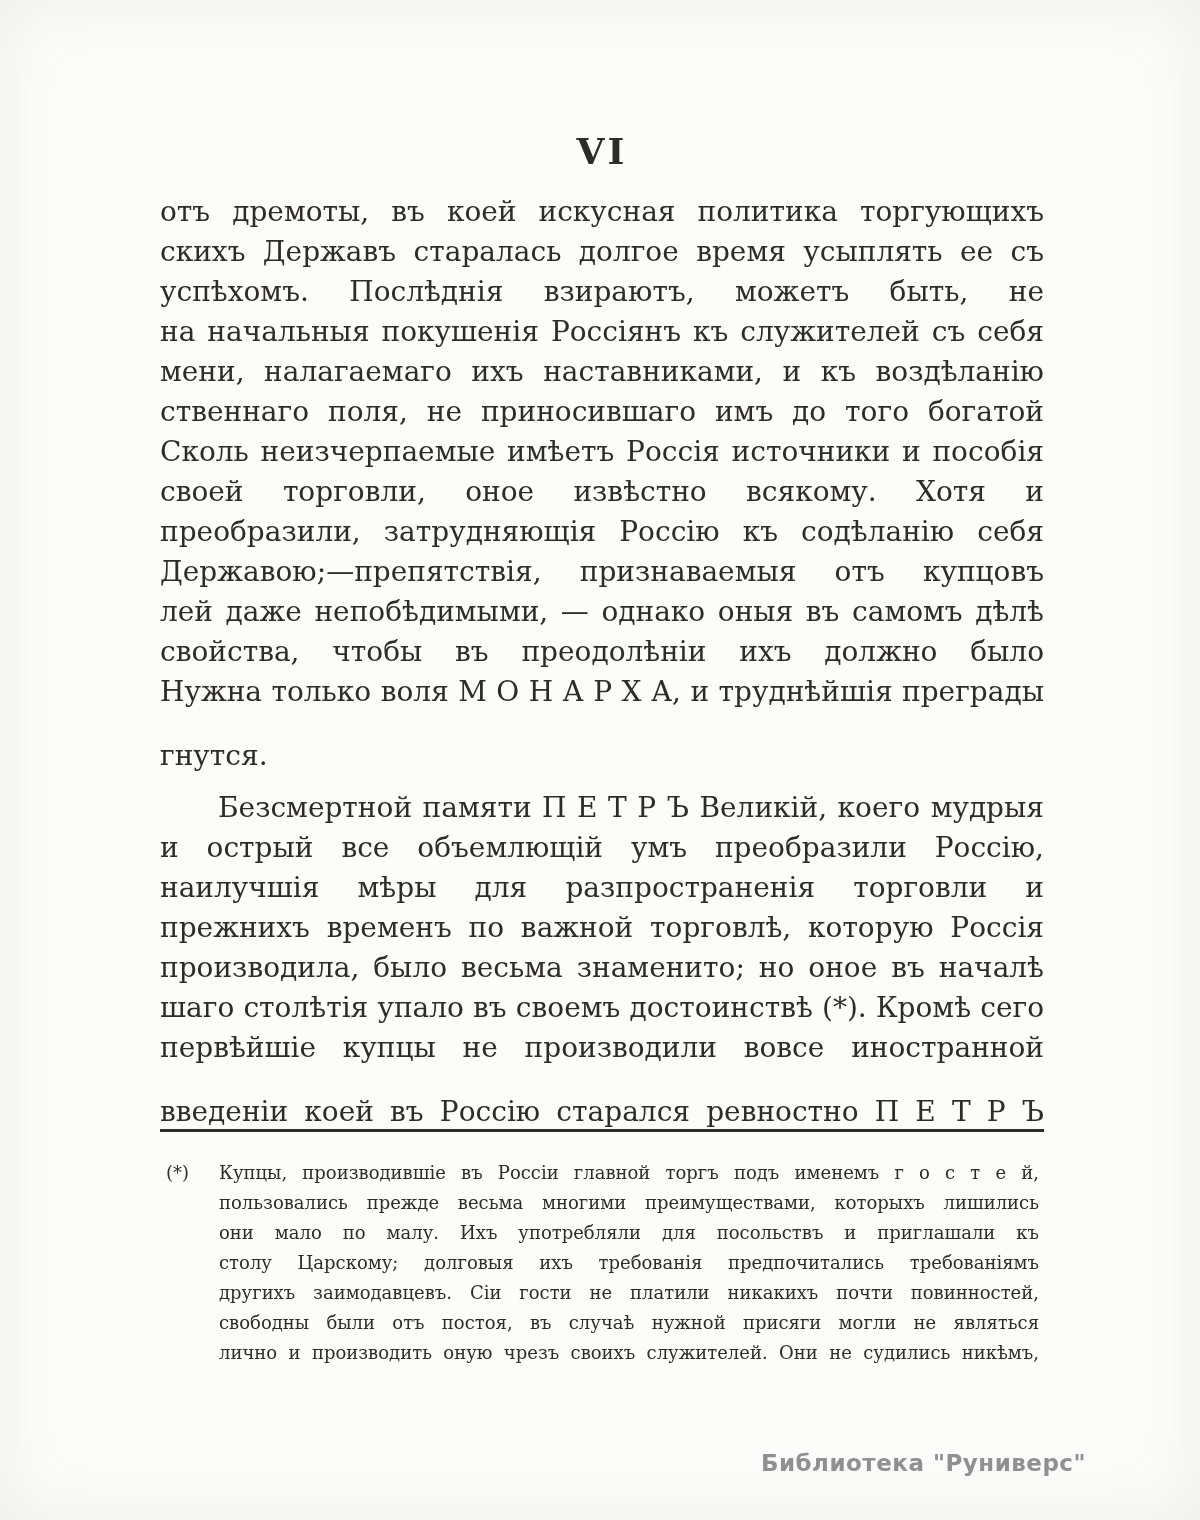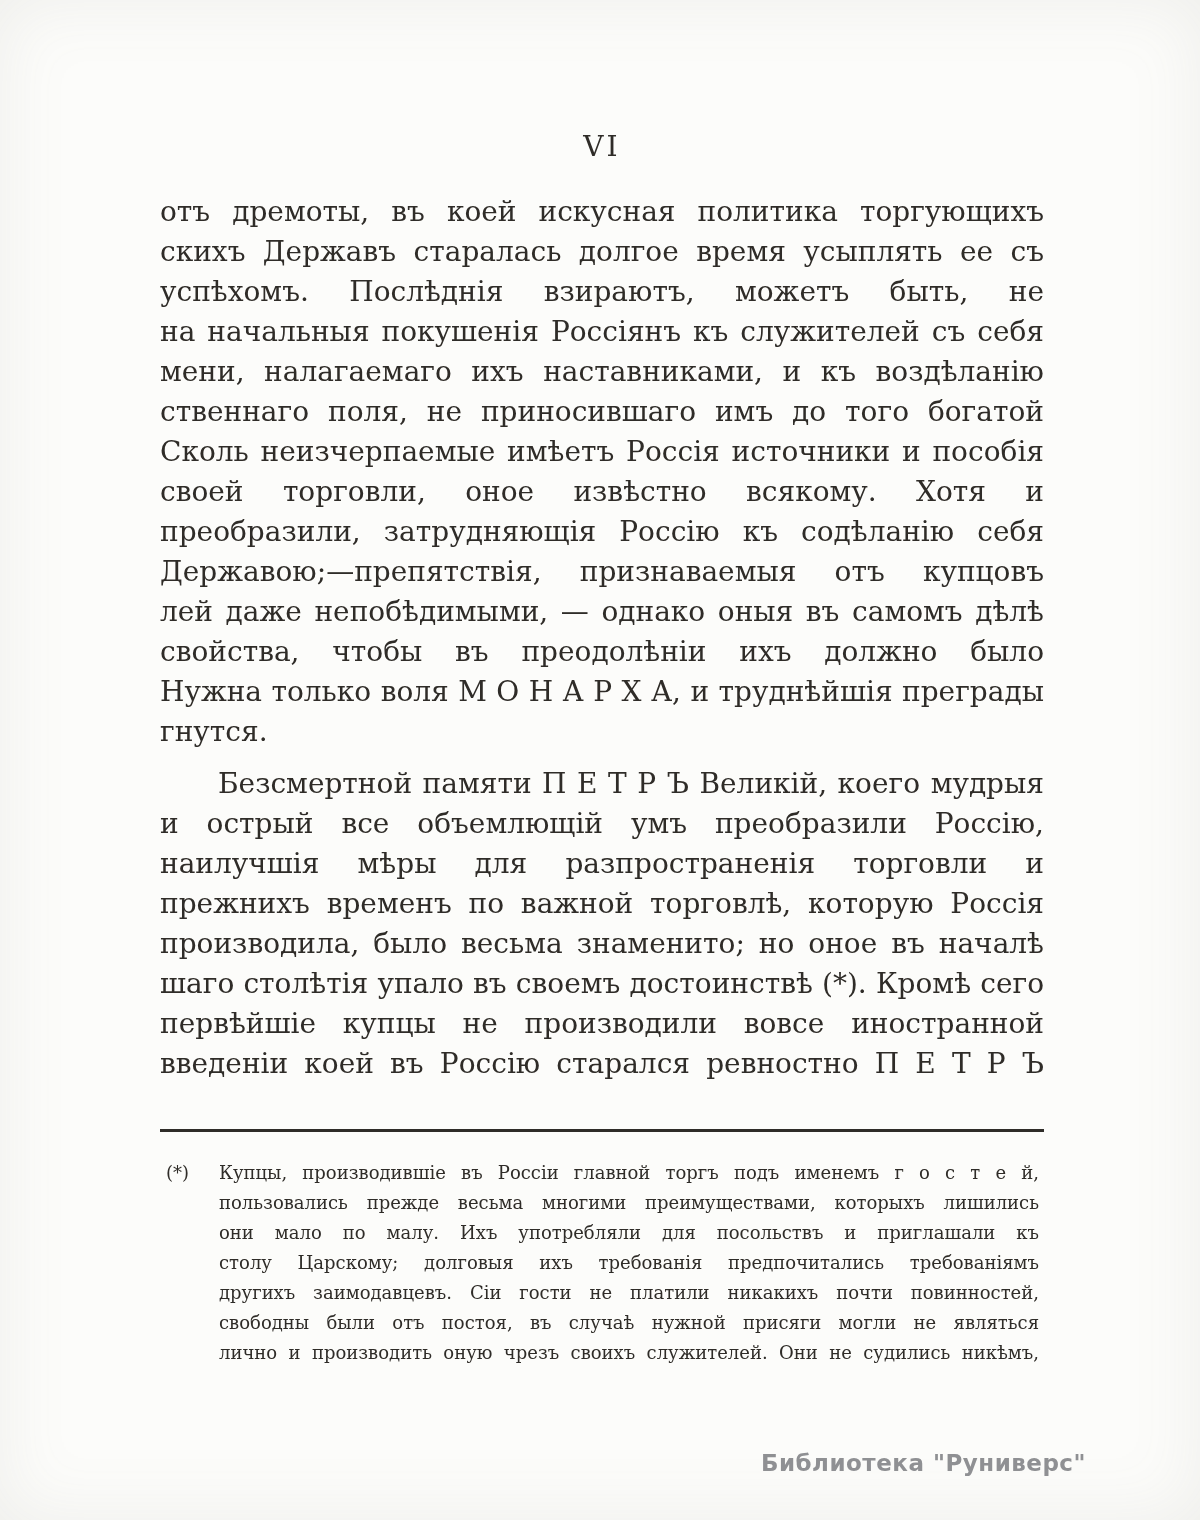--- a/index.html
+++ b/index.html
@@ -23,40 +23,41 @@
     height: 1520px;
     background: var(--paper);
     box-shadow: inset 0 0 70px rgba(120,115,105,0.10);
   }
   .page-number {
     position: absolute;
     top: 130px;
     left: 160px;
     width: 884px;
     text-align: center;
-    font-size: 28px;
-    font-weight: normal;
+    font-size: 36px;
+    font-weight: bold;
     letter-spacing: 3px;
   }
   .main-text {
     position: absolute;
     top: 192px;
     left: 160px;
     width: 884px;
     font-size: 28px;
   }
   .line {
     text-align: justify;
     text-align-last: justify;
     line-height: 40px;
     height: 40px;
     overflow: hidden;
   }
   .line.last {
     text-align-last: left;
+    margin-top: 24px;
   }
   .indent-first .line.first {
     padding-left: 58px;
     margin-top: 12px;
   }
   .separator {
     position: absolute;
     top: 1129px;
     left: 160px;
     width: 884px;

